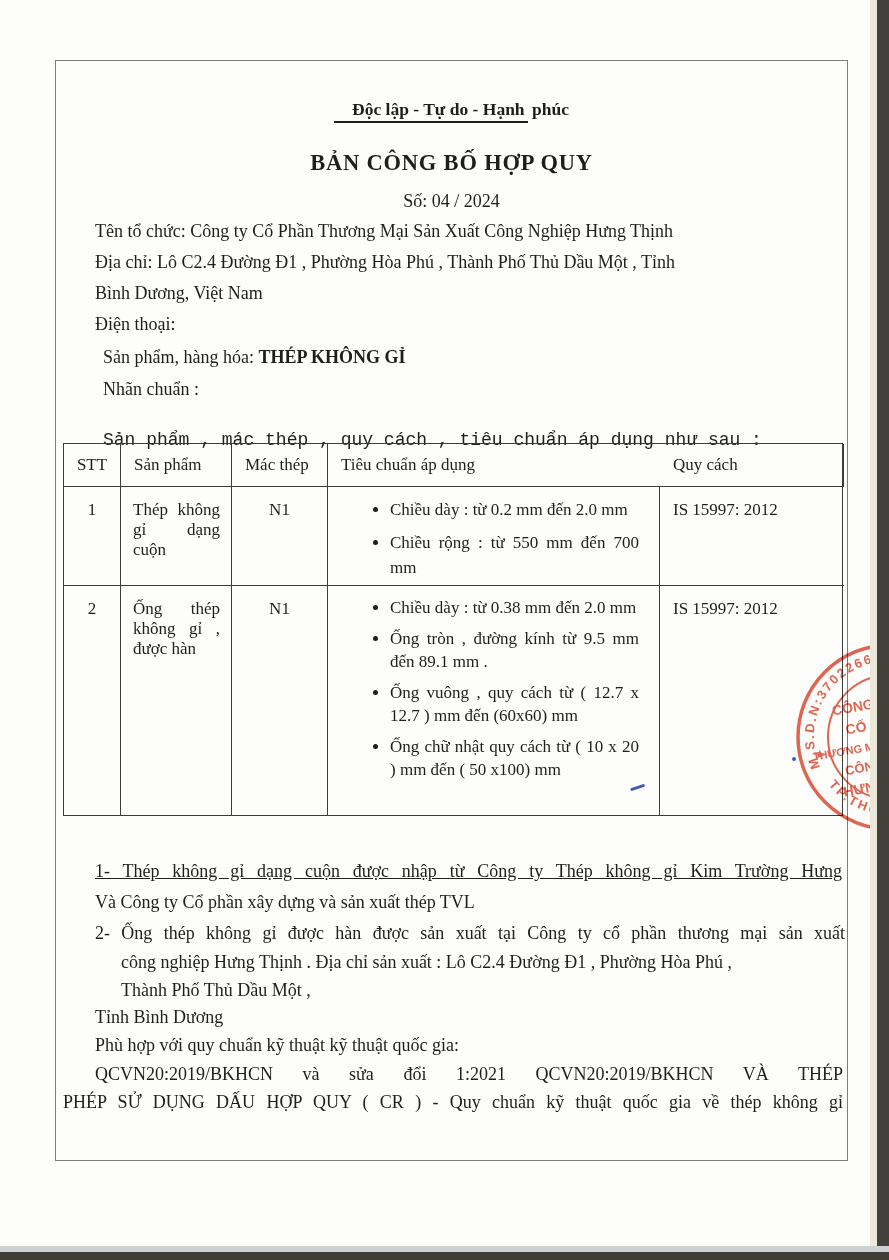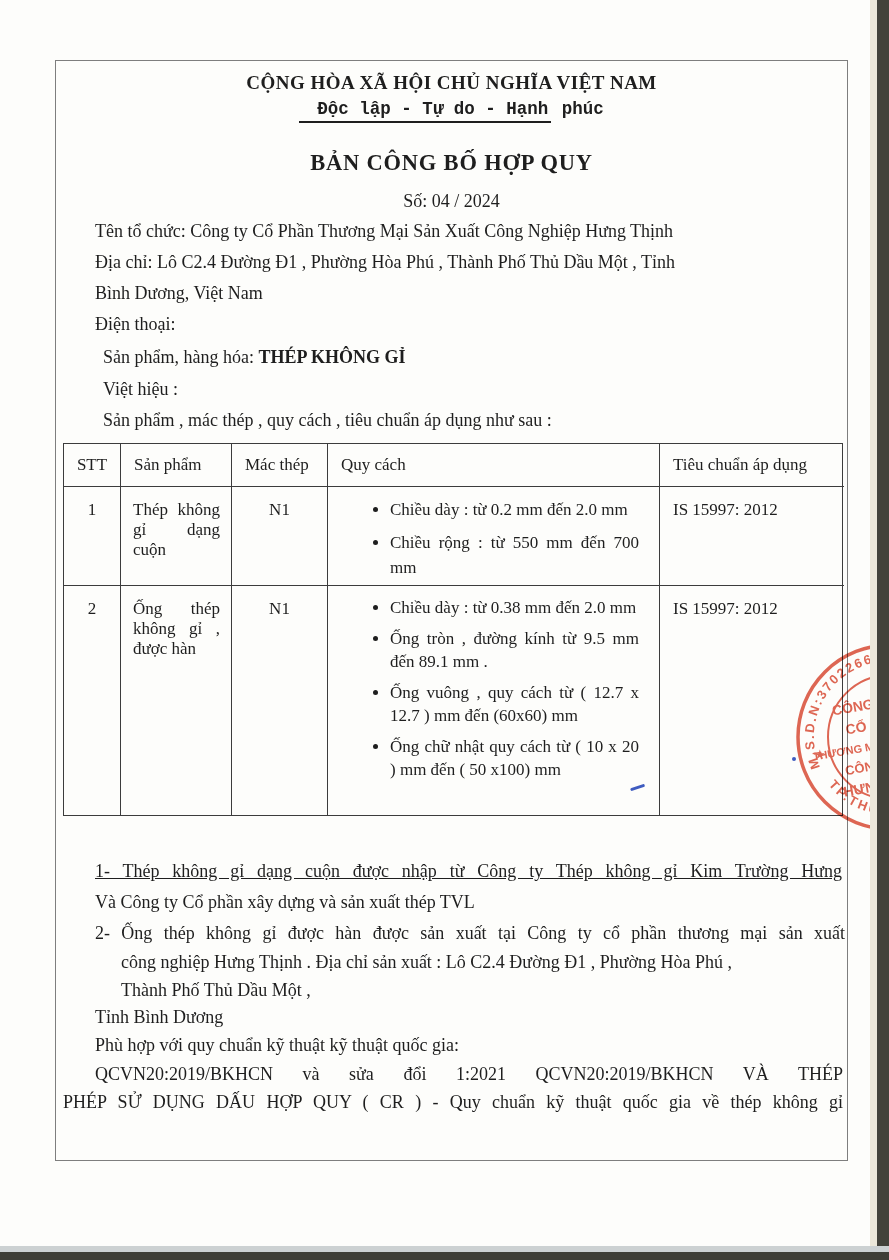--- a/index.html
+++ b/index.html
@@ -12,34 +12,34 @@
   .edge-right-dark  { position:absolute; top:0; left:877px; width:12px; height:1260px; background:#42423a; }
   .edge-bottom-cream{ position:absolute; left:0; top:1246px; width:889px; height:7px; background:#ccd1d2; }
   .edge-bottom-dark { position:absolute; left:0; top:1252px; width:889px; height:8px; background:#3d3d36; }
 
   
   .frame { position:absolute; left:55px; top:60px; width:793px; height:1101px; border:1.5px solid #7e7e7e; }
 
   
   .hline { position:absolute; left:55px; width:793px; text-align:center; }
   .h1 { top:72px;  font-size:19px; font-weight:bold; letter-spacing:.5px; }
-  .h2 { top:99px;  font-size:17.5px; font-weight:bold;font-family:Liberation Mono, monospace; }
+  .h2 { top:99px;  font-size:17.5px; font-weight:bold; }
   .h2 .motto-u { border-bottom:2px solid #1e1e1e; padding:0 3px 2px 18px; }
   .h3 { top:150px; font-size:22.5px; font-weight:bold; letter-spacing:.8px; }
   .h4 { top:191px; font-size:18px; }
 
   
   .iline { position:absolute; font-size:18px; white-space:nowrap; }
   .i1 { left:95px;  top:221px; }
   .i2 { left:95px;  top:252px; }
   .i3 { left:95px;  top:283px; }
   .i4 { left:95px;  top:314px; }
   .i5 { left:103px; top:347px; }
   .i6 { left:103px; top:379px; }
-  .i7 { left:103px; top:410px; }
+  .i7 { left:103px; top:430px;font-family:Liberation Mono, monospace; }
   .bold { font-weight:bold; }
 
   
   .doc-table { position:absolute; left:63px; top:443px; width:780px;
     display:grid; grid-template-columns:57px 111px 96px 332px 184px;
     grid-template-rows:43px 99px 229px; border:1.4px solid #3c3c3c; font-size:17px; }
   .cell { border-right:1.4px solid #3c3c3c; border-bottom:1.4px solid #3c3c3c; overflow:hidden; }
   .cell.last-col { border-right:none; }
   .cell.last-row { border-bottom:none; }
   .th { line-height:41px; padding-left:13px; white-space:nowrap; }
@@ -78,39 +78,38 @@
   .pen-dot  { position:absolute; left:792px; top:757px; width:4px; height:4px;
               background:#3f5cc0; border-radius:50%; }
 </style>
 </head>
 <body>
 
 <div class="page">
 
   <div class="frame"></div>
 
-  <div class="hline h1">CỘNG HÒA XÃ HỘI CHỦ NGHĨA VIỆT NAM</div>
   <div class="hline h2"><span class="motto-u">Độc lập - Tự do - Hạnh</span><span> phúc</span></div>
   <div class="hline h3">BẢN CÔNG BỐ HỢP QUY</div>
   <div class="hline h4">Số: 04 / 2024</div>
 
   <div class="iline i1">Tên tổ chức: Công ty Cổ Phần Thương Mại Sản Xuất Công Nghiệp Hưng Thịnh</div>
   <div class="iline i2">Địa chỉ: Lô C2.4 Đường Đ1 , Phường Hòa Phú , Thành Phố Thủ Dầu Một , Tỉnh</div>
   <div class="iline i3">Bình Dương, Việt Nam</div>
   <div class="iline i4">Điện thoại:</div>
   <div class="iline i5"><span>Sản phẩm, hàng hóa: </span><span class="bold">THÉP KHÔNG GỈ</span></div>
-  <div class="iline i6">Việt hiệu :</div>
+  <div class="iline i6">Nhãn chuẩn :</div>
   <div class="iline i7">Sản phẩm , mác thép , quy cách , tiêu chuẩn áp dụng như sau :</div>
 
   <div class="doc-table">
     <div class="cell th center">STT</div>
     <div class="cell th">Sản phẩm</div>
     <div class="cell th">Mác thép</div>
+    <div class="cell th last-col">Tiêu chuẩn áp dụng</div>
     <div class="cell th">Quy cách</div>
-    <div class="cell th last-col">Tiêu chuẩn áp dụng</div>
 
     <div class="cell td center row1">1</div>
     <div class="cell td name row1">Thép không gỉ dạng cuộn</div>
     <div class="cell td center row1">N1</div>
     <div class="cell row1">
       <ul class="spec-list">
           <li>Chiều dày : từ 0.2 mm đến 2.0 mm</li>
           <li>Chiều rộng : từ 550 mm đến 700 mm</li>
         </ul>
     </div>

